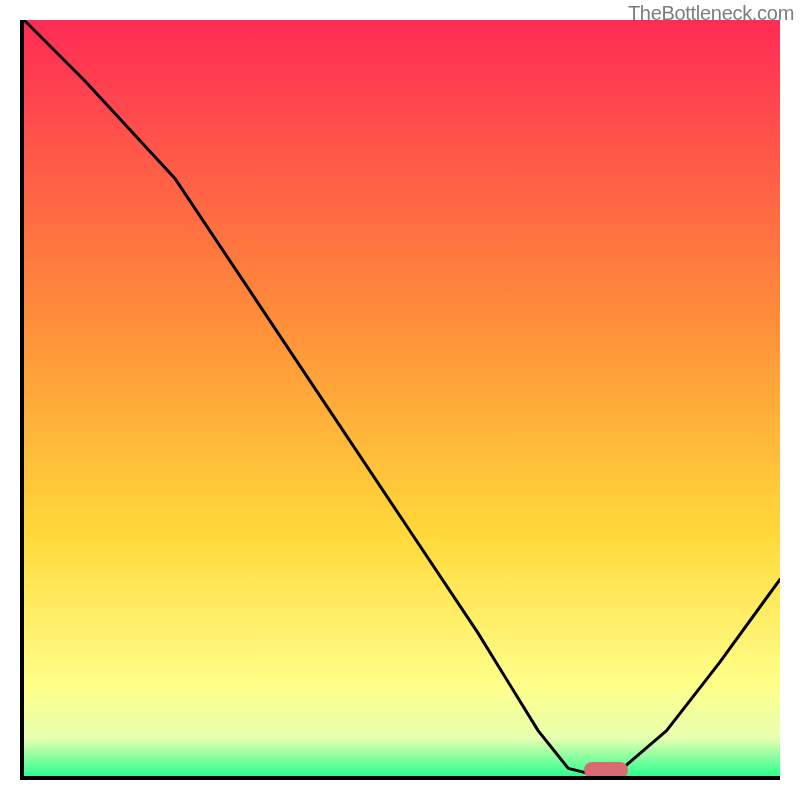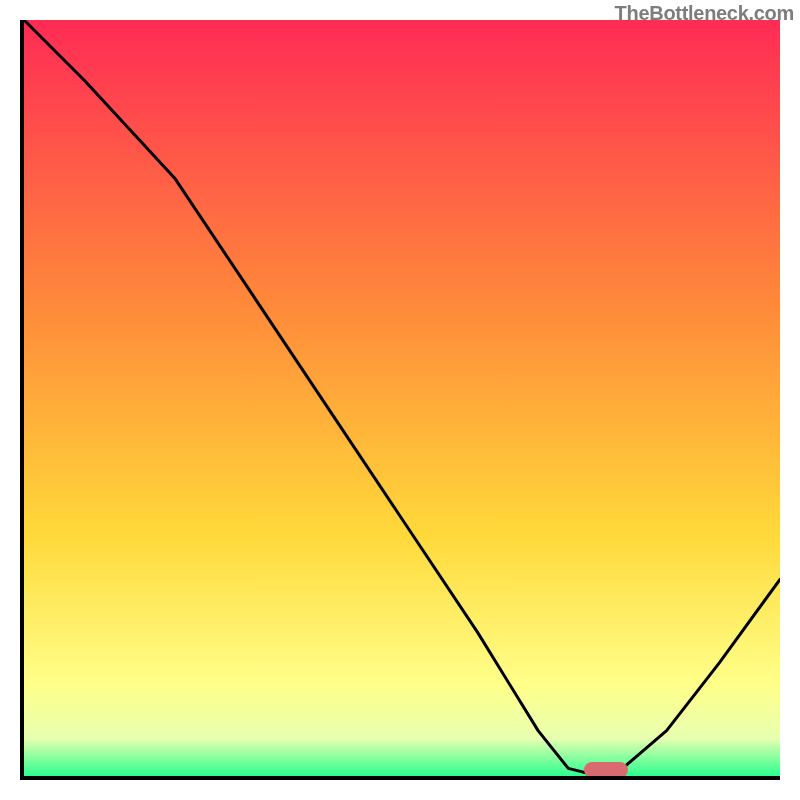--- a/index.html
+++ b/index.html
@@ -45,21 +45,21 @@
     width: 44px;
     height: 16px;
     border-radius: 8px;
     transform: translate(-50%, -50%);
   }
   .watermark {
     position: absolute;
     top: 2px;
     right: 6px;
     font-size: 20px;
-    font-weight: 700;
+    font-weight: 400;
     color: #7d7d7d;
     letter-spacing: -0.3px;
   }
 </style>
 </head>
 <body>
 
 <div class="chart-wrap">
 
   <div class="watermark">TheBottleneck.com</div>

